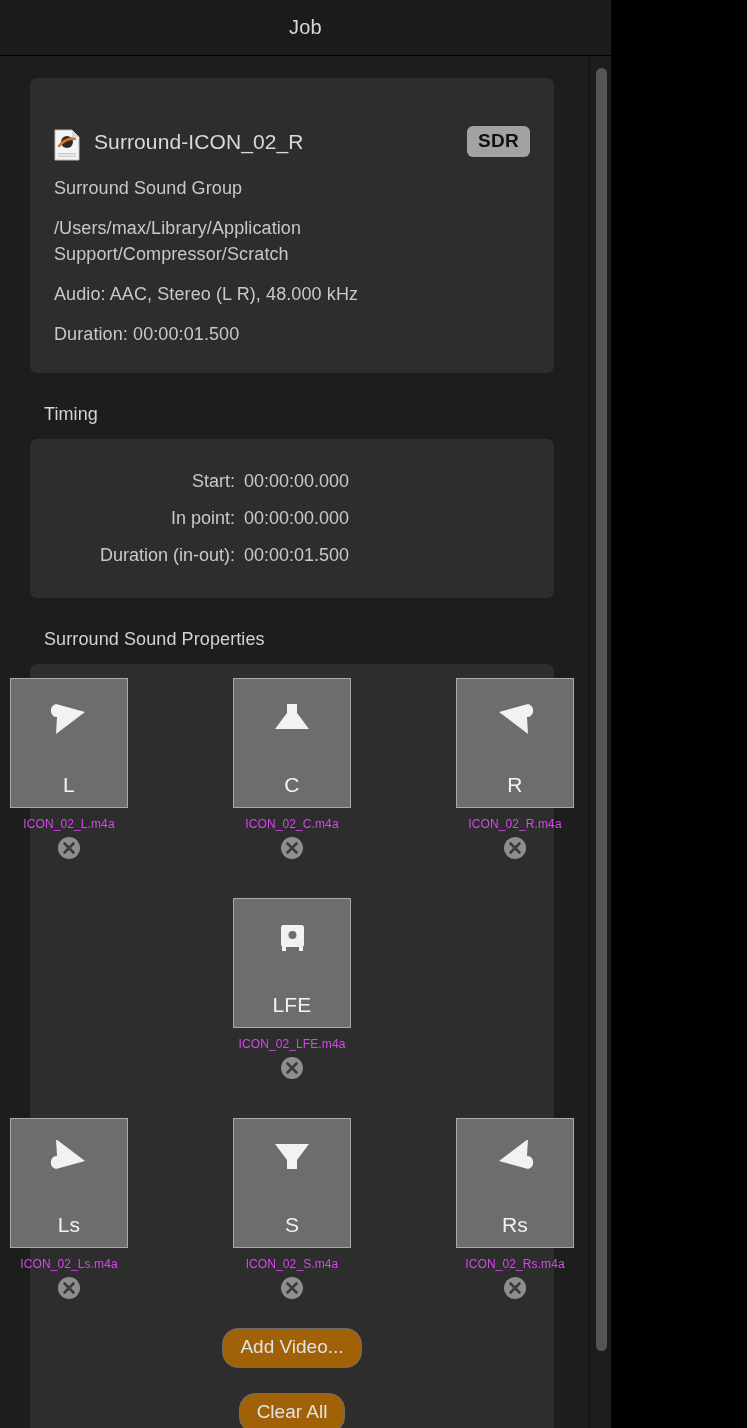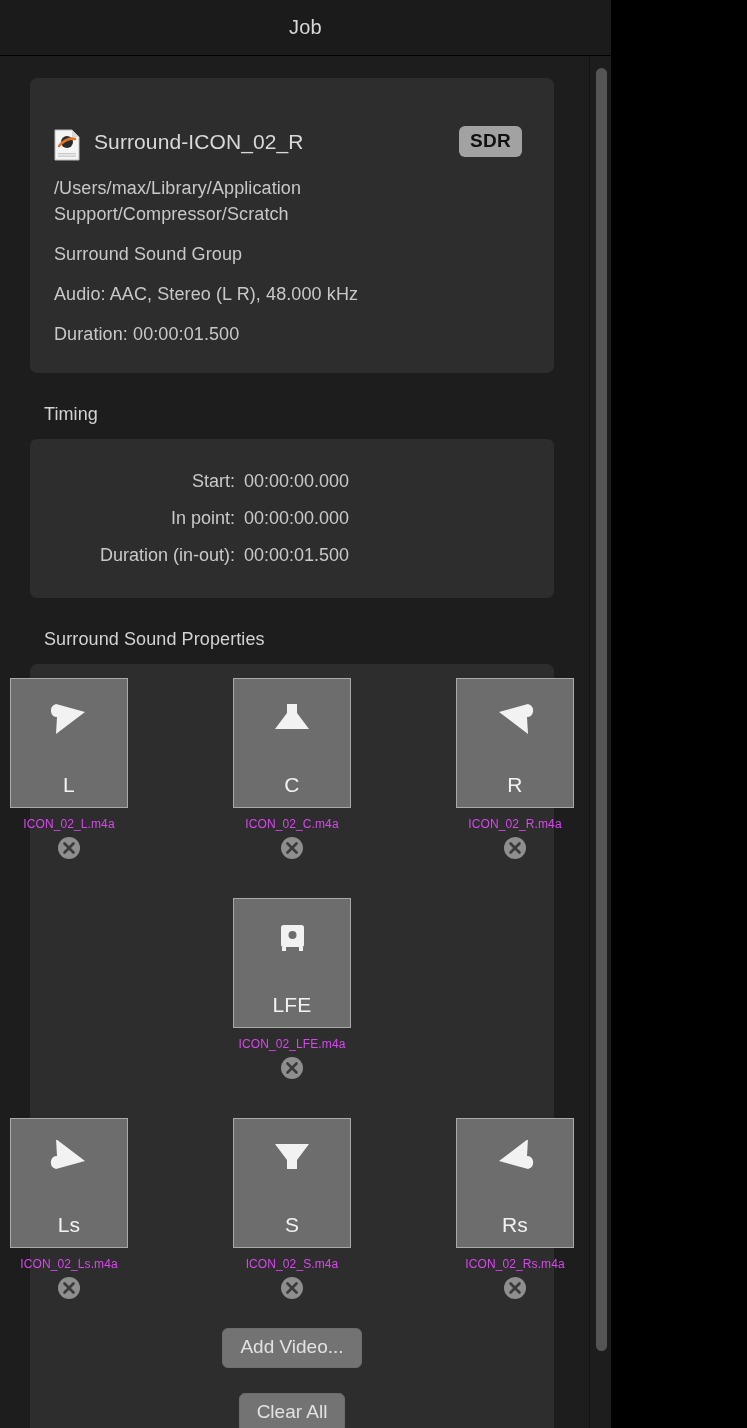--- a/index.html
+++ b/index.html
@@ -94,21 +94,21 @@
   }
   .job-title {
     font-size: 21px;
     color: #d9d9d9;
     line-height: 32px;
     letter-spacing: .1px;
   }
   .sdr-badge {
     position: absolute;
     top: 0px;
-    right: 8px;
+    right: 0px;
     background: #a2a2a2;
     color: #111111;
     font-size: 19px;
     font-weight: bold;
     border-radius: 6px;
     padding: 4px 11px 5px 11px;
     line-height: 22px;
     letter-spacing: .3px;
   }
   .job-meta {
@@ -210,23 +210,23 @@
   }
 
   .row-gap { height: 38px; }
 
   
   .btn-wrap {
     display: flex;
     justify-content: center;
   }
   .btn {
-    background: #737373;
+    background: #a16207;
     border: 1px solid #6d6d6d;
-    border-radius: 6px;
+    border-radius: 16px;
     color: #e2e2e2;
     font-size: 19px;
     padding: 6px 17px 8px 17px;
     line-height: 24px;
     cursor: pointer;
     font-family: "Liberation Sans", sans-serif;
   }
   .add-video-wrap { margin-top: 28px; }
   .clear-all-wrap { margin-top: 25px; }
 </style>
@@ -255,22 +255,22 @@
               <rect x="4" y="26.5" width="18" height="1.3" fill="#c9c9c9"></rect>
             </svg>
           </span>
 
           <div class="job-title">Surround-ICON_02_R</div>
 
           <div class="sdr-badge">SDR</div>
         </div>
 
         <div class="job-meta">
+          <div class="job-meta-line">Surround Sound Group</div>
           <div class="job-meta-line">/Users/max/Library/Application Support/Compressor/Scratch</div>
-          <div class="job-meta-line">Surround Sound Group</div>
           <div class="job-meta-line">Audio: AAC, Stereo (L R), 48.000 kHz</div>
           <div class="job-meta-line">Duration: 00:00:01.500</div>
         </div>
       </div>
 
       <div class="section-title">Timing</div>
 
       <div class="card timing-card">
         <div class="timing-row">
           <div class="timing-label">Start:</div>

